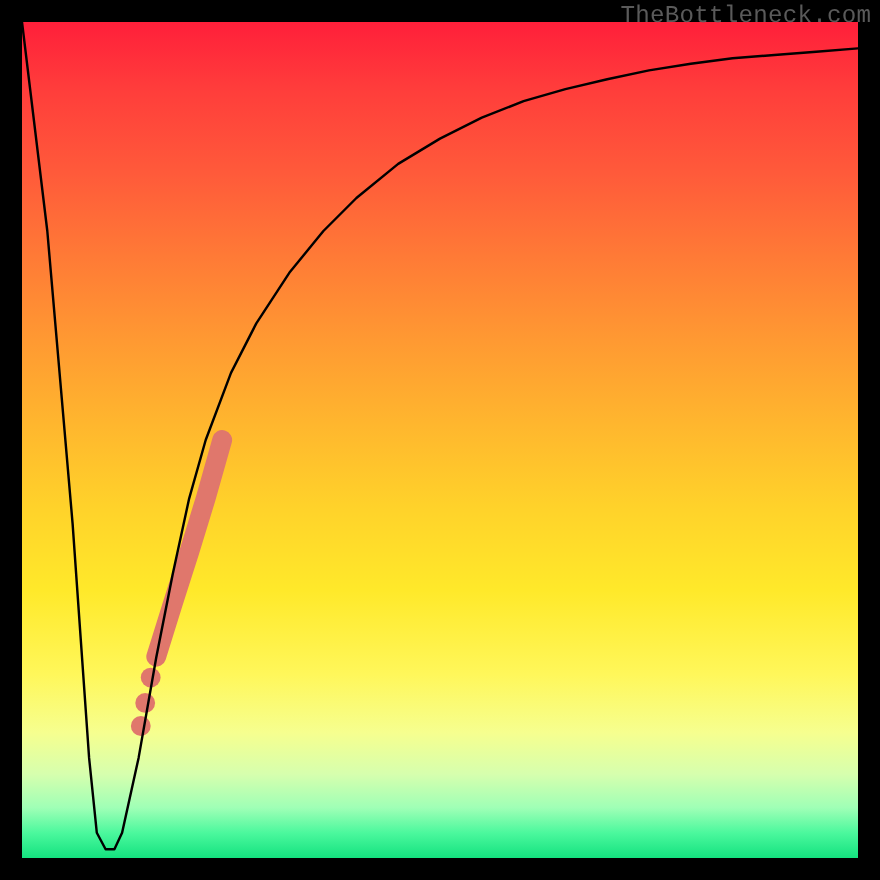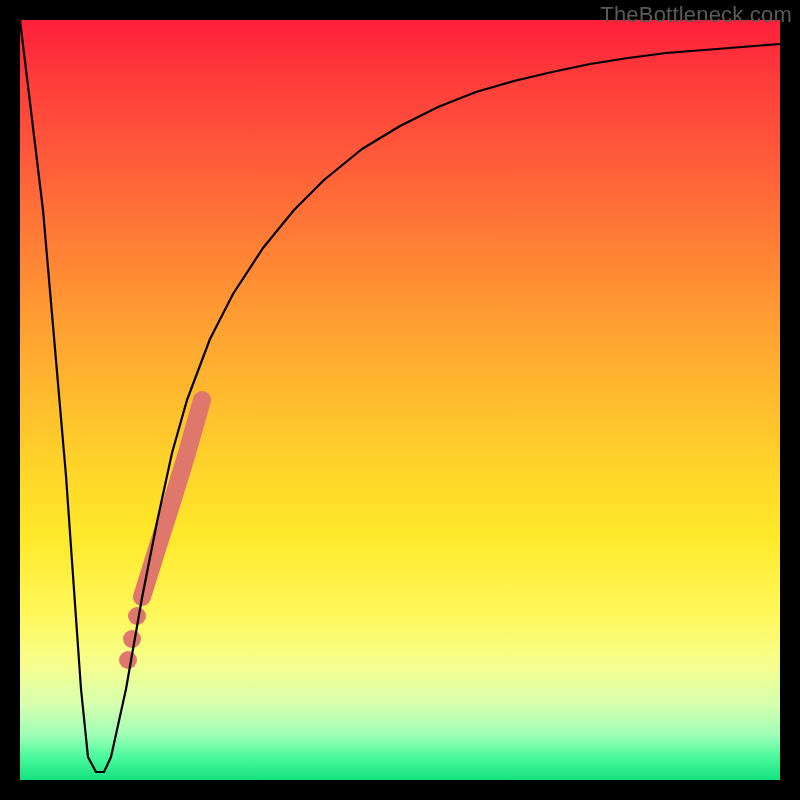--- a/index.html
+++ b/index.html
@@ -9,20 +9,21 @@
     height: 800px;
     overflow: hidden;
     background: #000;
     font-family: Arial, Helvetica, sans-serif;
   }
   .stage {
     position: relative;
     width: 800px;
     height: 800px;
     background: #000;
+    font-family: Liberation Mono, monospace;
   }
   .plot-area {
     position: absolute;
     left: 20px;
     top: 20px;
     width: 760px;
     height: 760px;
     overflow: hidden;
   }
   .gradient {

